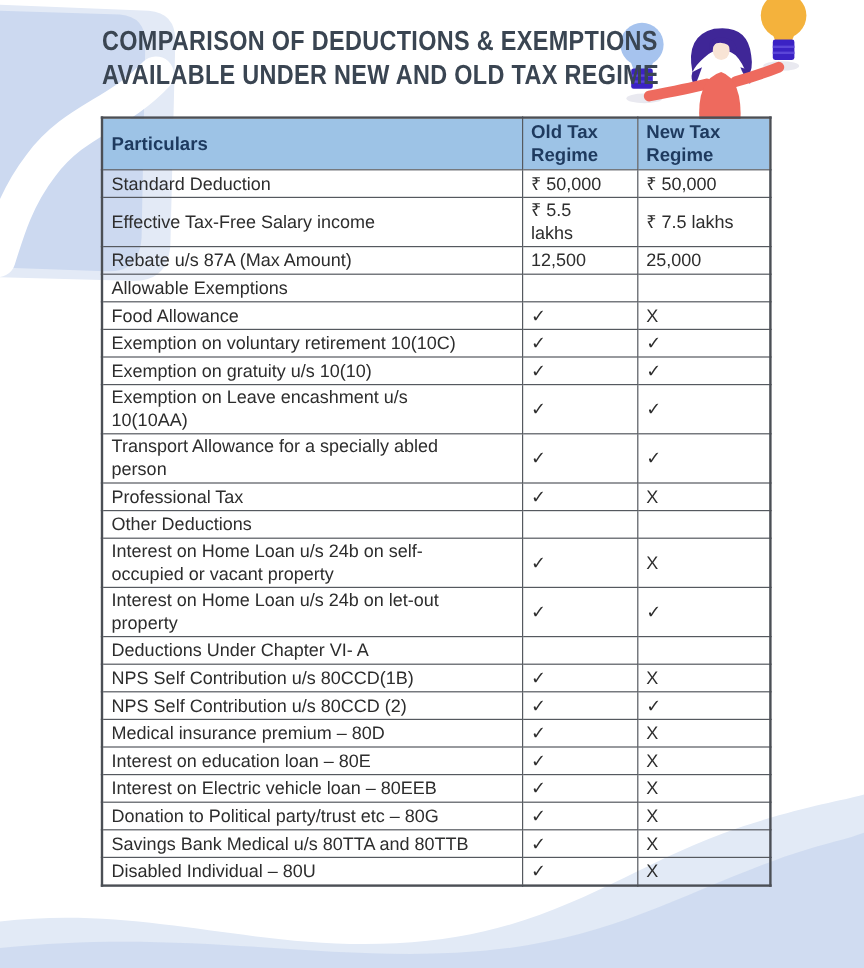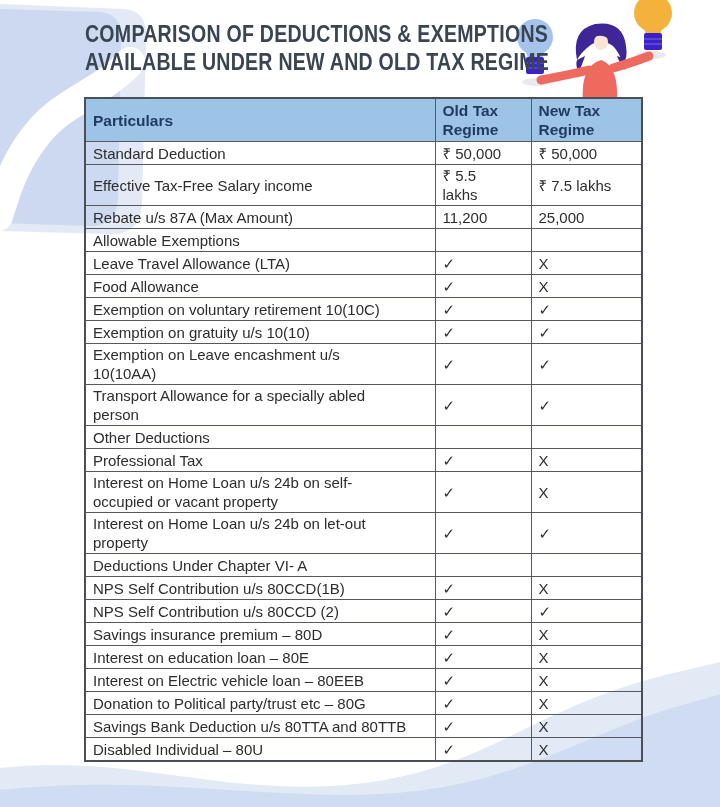--- a/index.html
+++ b/index.html
@@ -128,32 +128,27 @@
         <td>₹ 50,000</td>
       </tr>
       <tr>
         <td>Effective Tax-Free Salary income</td>
         <td>₹ 5.5
 lakhs</td>
         <td>₹ 7.5 lakhs</td>
       </tr>
       <tr>
         <td>Rebate u/s 87A (Max Amount)</td>
-        <td>11,200</td>
+        <td>12,500</td>
         <td>25,000</td>
       </tr>
       <tr>
         <td class="section-label">Allowable Exemptions</td>
         <td></td>
         <td></td>
-      </tr>
-      <tr>
-        <td>Leave Travel Allowance (LTA)</td>
-        <td class="mark">✓</td>
-        <td class="mark">X</td>
       </tr>
       <tr>
         <td>Food Allowance</td>
         <td class="mark">✓</td>
         <td class="mark">X</td>
       </tr>
       <tr>
         <td>Exemption on voluntary retirement 10(10C)</td>
         <td class="mark">✓</td>
         <td class="mark">✓</td>
@@ -169,28 +164,28 @@
         <td class="mark">✓</td>
         <td class="mark">✓</td>
       </tr>
       <tr>
         <td>Transport Allowance for a specially abled
 person</td>
         <td class="mark">✓</td>
         <td class="mark">✓</td>
       </tr>
       <tr>
+        <td>Professional Tax</td>
+        <td class="mark">✓</td>
+        <td class="mark">X</td>
+      </tr>
+      <tr>
         <td class="section-label">Other Deductions</td>
         <td></td>
         <td></td>
-      </tr>
-      <tr>
-        <td>Professional Tax</td>
-        <td class="mark">✓</td>
-        <td class="mark">X</td>
       </tr>
       <tr>
         <td>Interest on Home Loan u/s 24b on self-
 occupied or vacant property</td>
         <td class="mark">✓</td>
         <td class="mark">X</td>
       </tr>
       <tr>
         <td>Interest on Home Loan u/s 24b on let-out
 property</td>
@@ -206,41 +201,41 @@
         <td>NPS Self Contribution u/s 80CCD(1B)</td>
         <td class="mark">✓</td>
         <td class="mark">X</td>
       </tr>
       <tr>
         <td>NPS Self Contribution u/s 80CCD (2)</td>
         <td class="mark">✓</td>
         <td class="mark">✓</td>
       </tr>
       <tr>
-        <td>Savings insurance premium – 80D</td>
+        <td>Medical insurance premium – 80D</td>
         <td class="mark">✓</td>
         <td class="mark">X</td>
       </tr>
       <tr>
         <td>Interest on education loan – 80E</td>
         <td class="mark">✓</td>
         <td class="mark">X</td>
       </tr>
       <tr>
         <td>Interest on Electric vehicle loan – 80EEB</td>
         <td class="mark">✓</td>
         <td class="mark">X</td>
       </tr>
       <tr>
         <td>Donation to Political party/trust etc – 80G</td>
         <td class="mark">✓</td>
         <td class="mark">X</td>
       </tr>
       <tr>
-        <td>Savings Bank Deduction u/s 80TTA and 80TTB</td>
+        <td>Savings Bank Medical u/s 80TTA and 80TTB</td>
         <td class="mark">✓</td>
         <td class="mark">X</td>
       </tr>
       <tr>
         <td>Disabled Individual – 80U</td>
         <td class="mark">✓</td>
         <td class="mark">X</td>
       </tr>
     </tbody>
 </table>

